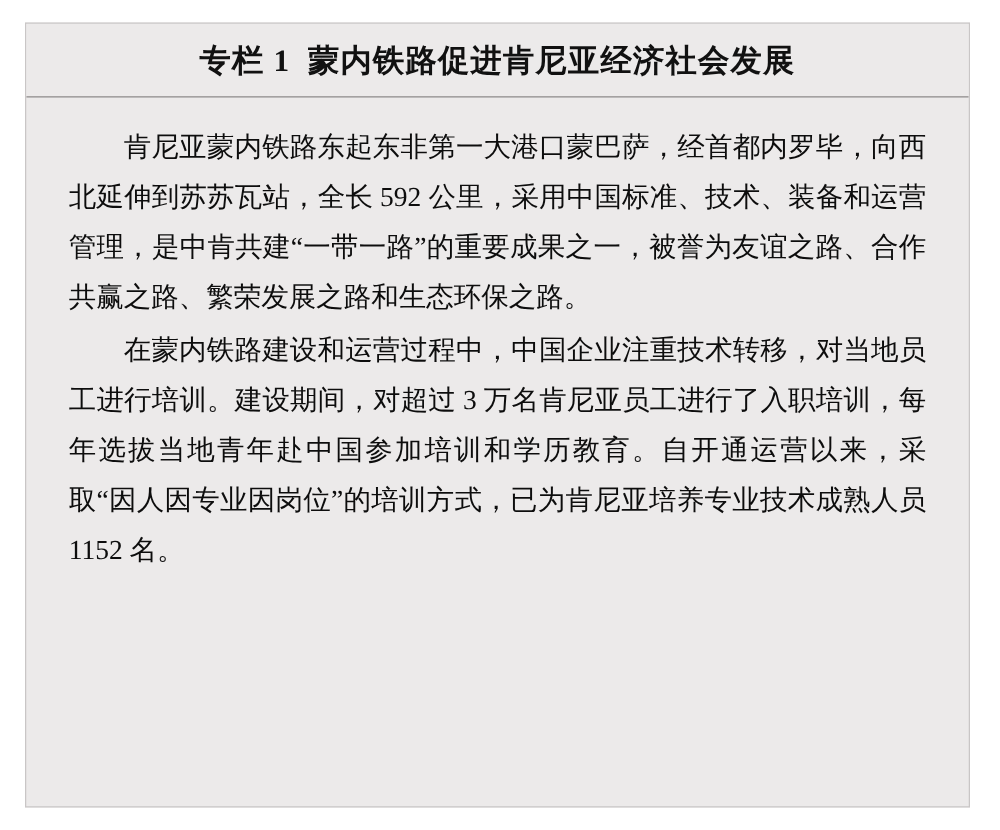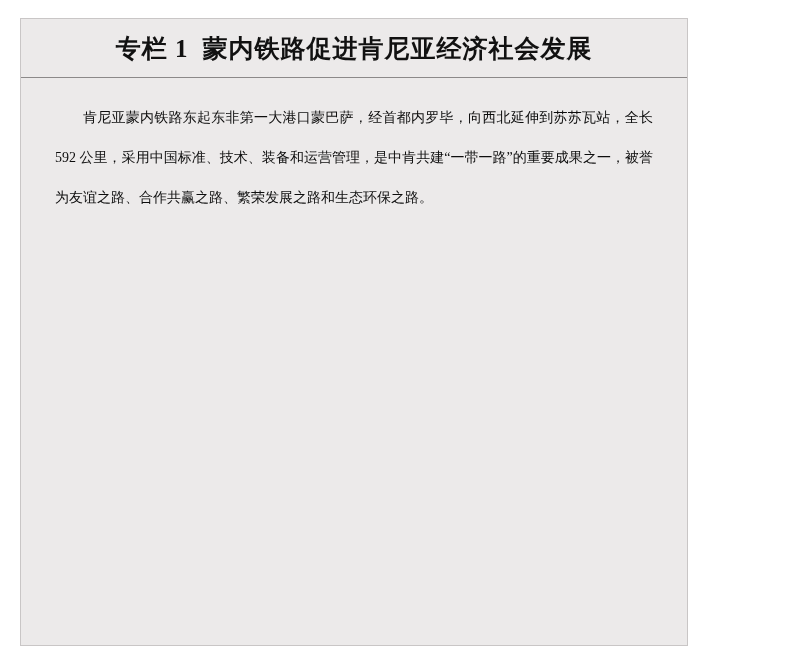--- a/index.html
+++ b/index.html
@@ -16,21 +16,21 @@
     position: relative;
     width: 800px;
     height: 664px;
     background: #ffffff;
     box-sizing: border-box;
   }
   .box {
     position: absolute;
     left: 20px;
     top: 18px;
-    width: 668px;
+    width: 756px;
     height: 628px;
     background: #eceaea;
     border: 1px solid #c9c6c6;
     box-sizing: border-box;
     overflow: hidden;
   }
   .box-header {
     position: relative;
     height: 58px;
     border-bottom: 1px solid #8c8989;
@@ -49,21 +49,21 @@
   }
   .box-title .title-num {
     margin-right: 14px;
   }
   .box-body {
     padding: 20px 34px 10px 34px;
   }
   p.para {
     margin: 0 0 2px 0;
     text-indent: 2em;
-    font-size: 14px;
+    font-size: 22px;
     line-height: 40px;
     color: #0d0d0d;
     text-align: justify;
     text-justify: inter-ideograph;
     font-family: "Liberation Serif", "DejaVu Serif", serif;
   }
 </style>
 </head>
 <body>
 
@@ -71,16 +71,17 @@
   <div class="box">
 
     <div class="box-header">
       <div class="box-title">
         <span class="title-num">专栏 1</span><span>蒙内铁路促进肯尼亚经济社会发展</span>
       </div>
     </div>
 
     <div class="box-body">
       <p class="para">肯尼亚蒙内铁路东起东非第一大港口蒙巴萨，经首都内罗毕，向西北延伸到苏苏瓦站，全长 592 公里，采用中国标准、技术、装备和运营管理，是中肯共建“一带一路”的重要成果之一，被誉为友谊之路、合作共赢之路、繁荣发展之路和生态环保之路。</p>
+      <p class="para">在蒙内铁路建设和运营过程中，中国企业注重技术转移，对当地员工进行培训。建设期间，对超过 3 万名肯尼亚员工进行了入职培训，每年选拔当地青年赴中国参加培训和学历教育。自开通运营以来，采取“因人因专业因岗位”的培训方式，已为肯尼亚培养专业技术成熟人员 1152 名。</p>
     </div>
 
   </div>
 </div>
 
 </body></html>

